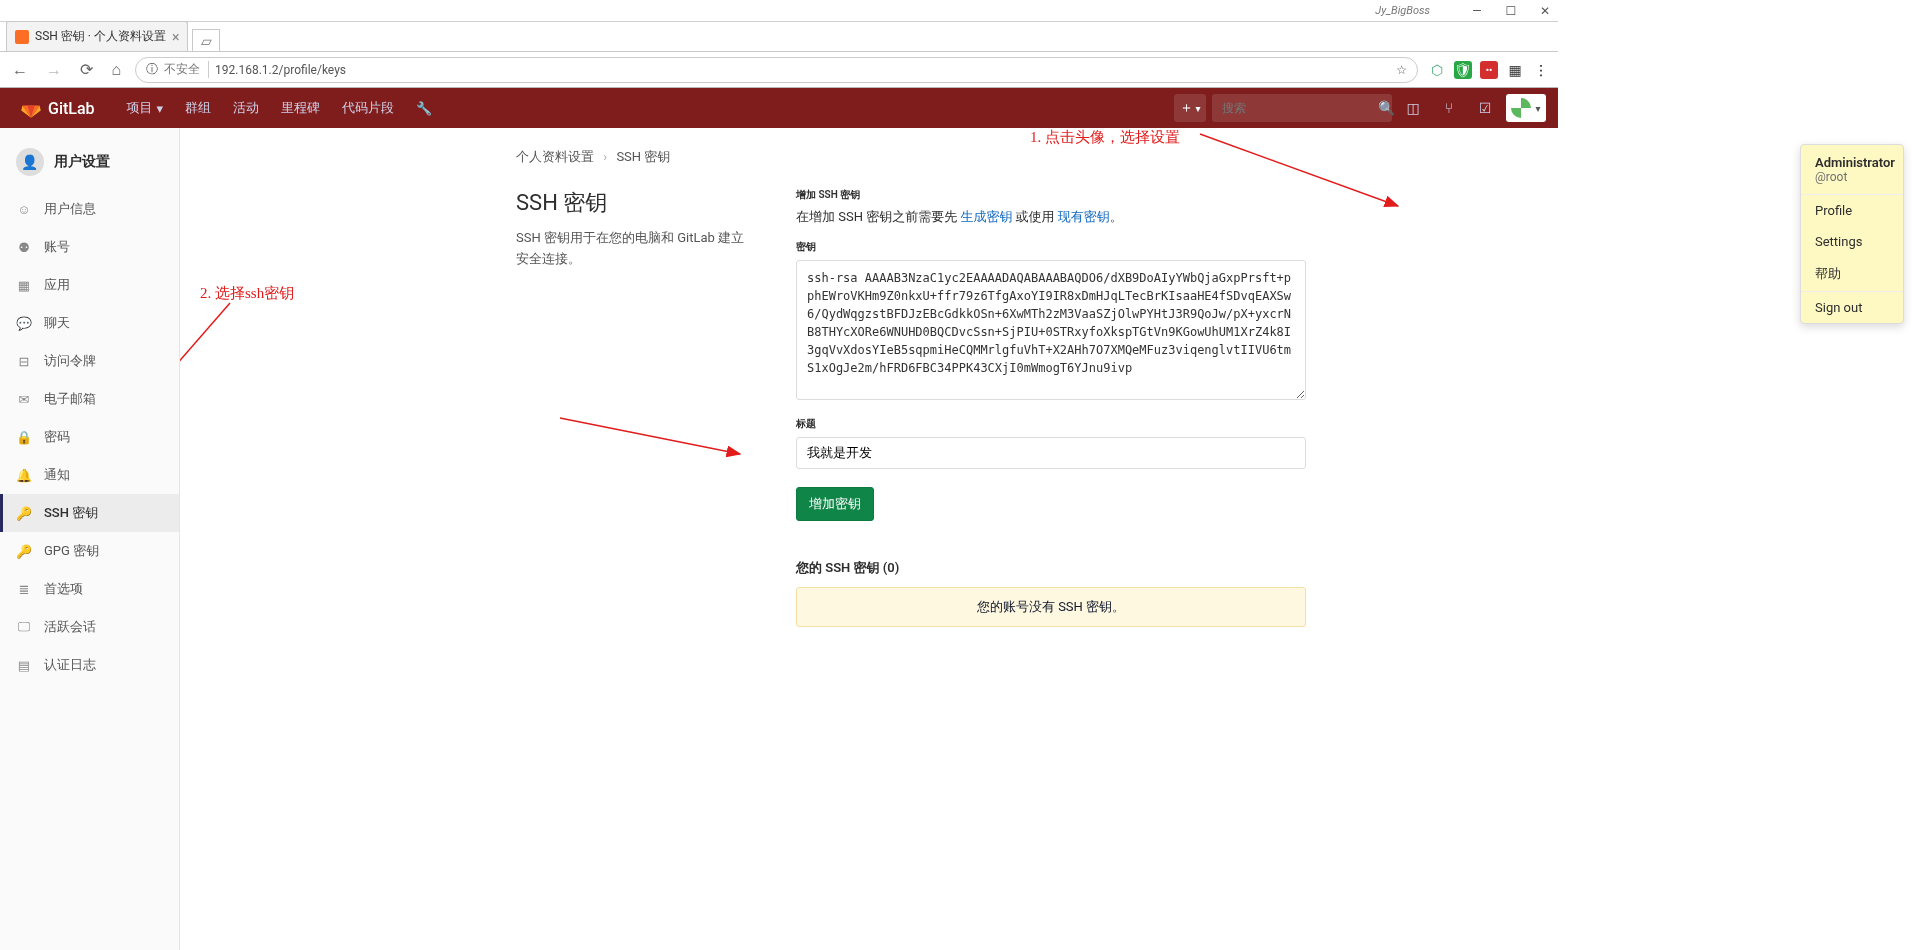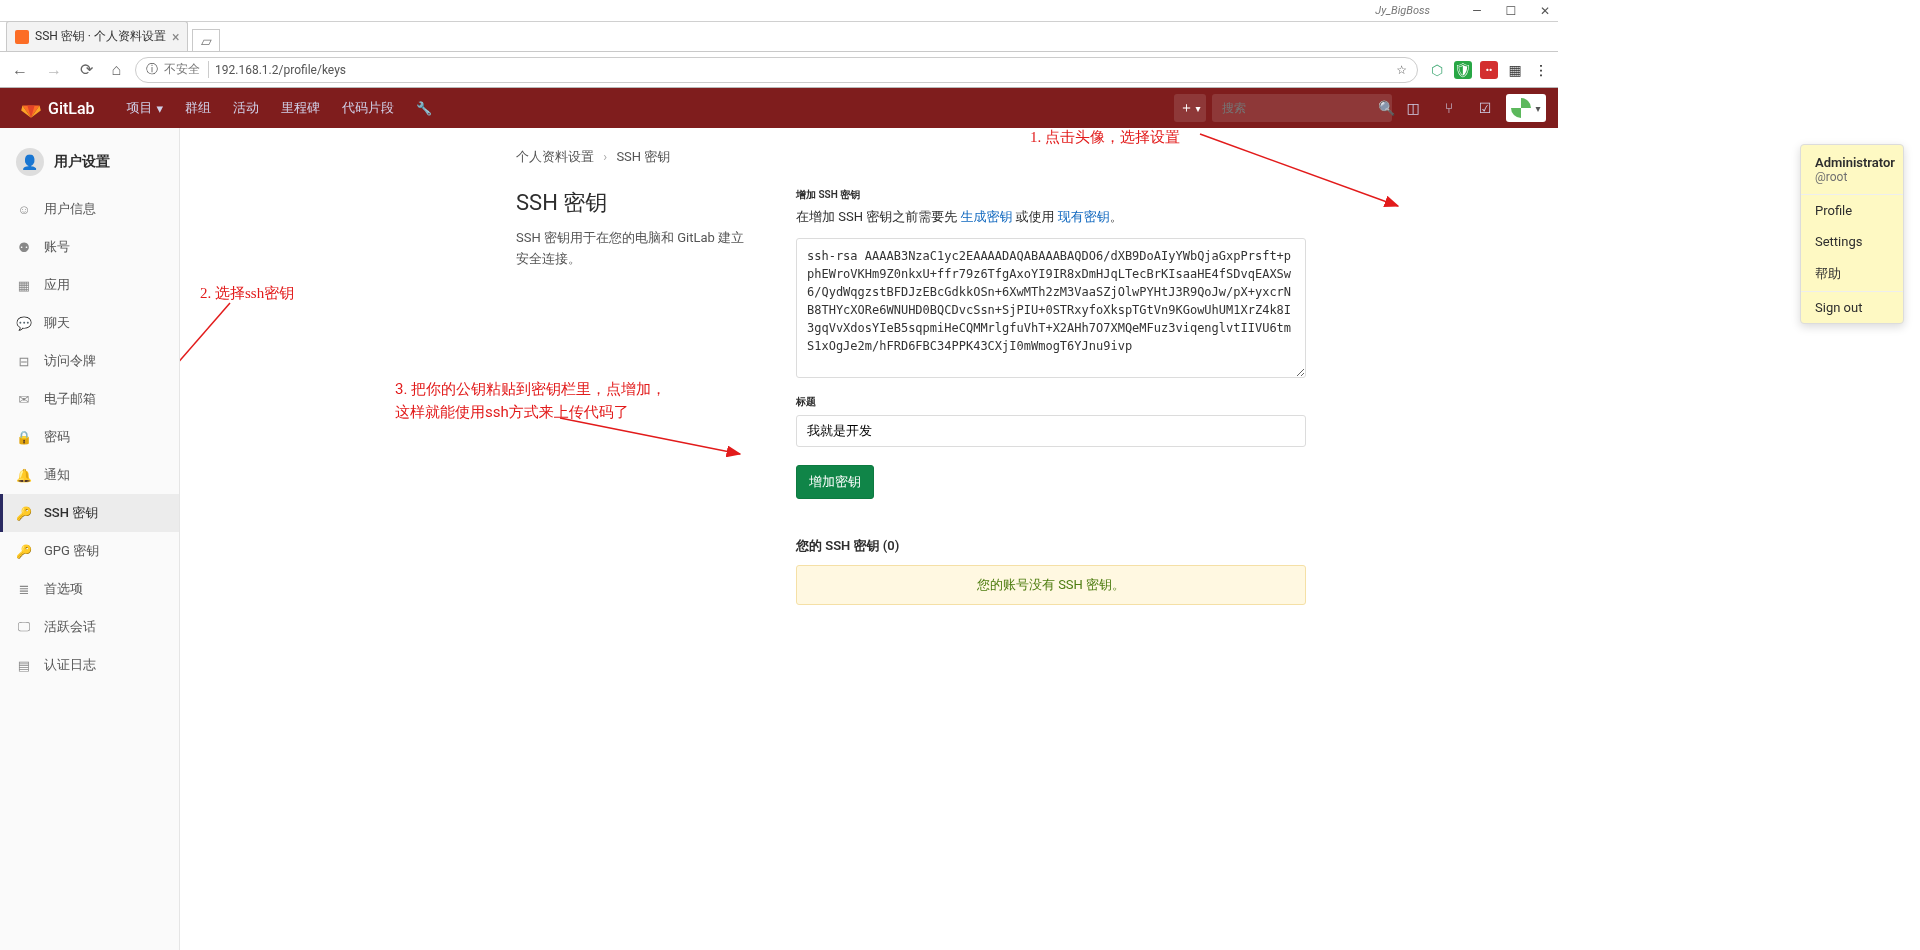--- a/index.html
+++ b/index.html
@@ -67,21 +67,21 @@
 .section-desc { font-size: 13px; color: #555; line-height: 1.6; }
 .form-label { font-size: 10px; font-weight: 600; color: #2e2e2e; margin-bottom: 6px; margin-top: 14px; }
 .form-label:first-child { margin-top: 0; }
 .form-hint { font-size: 13px; color: #2e2e2e; margin-bottom: 12px; }
 .form-hint a { color: #1068bf; text-decoration: none; }
 textarea.key { width: 100%; height: 140px; border: 1px solid #dcdcdc; border-radius: 3px; padding: 8px 10px; font-size: 12px; font-family: Menlo, Consolas, monospace; color: #333; resize: both; line-height: 1.5; word-break: break-all; }
 input.title { width: 100%; height: 32px; border: 1px solid #dcdcdc; border-radius: 3px; padding: 0 10px; font-size: 13px; }
 .btn-primary { background: #108548; color: #fff; border: 1px solid #0d7a40; border-radius: 3px; padding: 7px 12px; font-size: 13px; cursor: pointer; margin-top: 18px; }
 .your-keys { margin-top: 38px; }
 .your-keys-title { font-size: 13px; font-weight: 600; color: #2e2e2e; margin-bottom: 10px; }
-.alert-warn { background: #fff8e1; border: 1px solid #f5e0a6; color: #4d7c0f; padding: 10px 14px; font-size: 13px; border-radius: 3px; text-align: center; }
+.alert-warn { background: #fff8e1; border: 1px solid #f5e0a6; color: #0f172a; padding: 10px 14px; font-size: 13px; border-radius: 3px; text-align: center; }
 
 
 .anno { position: absolute; color: #e21b1b; font-size: 15px; font-family: "SimSun", serif; pointer-events: none; }
 svg.arrows { position: absolute; top: 0; left: 0; pointer-events: none; }
 </style>
 </head>
 <body>
 
 <div class="browser-titlebar">
   <span class="tb-user">Jy_BigBoss</span>
@@ -256,38 +256,35 @@
     <div class="two-col" style="margin-left:300px">
       <div class="col-left">
         <div class="section-title">SSH 密钥</div>
         <div class="section-desc">SSH 密钥用于在您的电脑和 GitLab 建立安全连接。</div>
       </div>
       <div class="col-right">
         <div class="form-label">增加 SSH 密钥</div>
         <div class="form-hint">
           <span>在增加 SSH 密钥之前需要先 </span><a href="#">生成密钥</a><span> 或使用 </span><a href="#">现有密钥</a><span>。</span>
         </div>
+        <div class="form-label">密钥</div>
         <textarea class="key" style="">ssh-rsa AAAAB3NzaC1yc2EAAAADAQABAAABAQDO6/dXB9DoAIyYWbQjaGxpPrsft+pphEWroVKHm9Z0nkxU+ffr79z6TfgAxoYI9IR8xDmHJqLTecBrKIsaaHE4fSDvqEAXSw6/QydWqgzstBFDJzEBcGdkkOSn+6XwMTh2zM3VaaSZjOlwPYHtJ3R9QoJw/pX+yxcrNB8THYcXORe6WNUHD0BQCDvcSsn+SjPIU+0STRxyfoXkspTGtVn9KGowUhUM1XrZ4k8I3gqVvXdosYIeB5sqpmiHeCQMMrlgfuVhT+X2AHh7O7XMQeMFuz3viqenglvtIIVU6tmS1xOgJe2m/hFRD6FBC34PPK43CXjI0mWmogT6YJnu9ivp</textarea>
         <div class="form-label">标题</div>
         <input class="title" value="我就是开发" style="">
         <button class="btn-primary">增加密钥</button>
 
         <div class="your-keys">
           <div class="your-keys-title">您的 SSH 密钥 (0)</div>
           <div class="alert-warn">您的账号没有 SSH 密钥。</div>
         </div>
       </div>
     </div>
 
     <div class="anno" style="top:0px; left:850px">1. 点击头像，选择设置</div>
     <div class="anno" style="top:156px; left:20px">2. 选择ssh密钥</div>
-    <div class="anno" style="top:250px; left:215px; line-height:1.5">
-      <div>3. 把你的公钥粘贴到密钥栏里，点增加，</div>
-      <div>这样就能使用ssh方式来上传代码了</div>
-    </div>
 
     <svg class="arrows" width="1378" height="822">
       <defs>
           <marker id="ah" markerWidth="10" markerHeight="8" refX="9" refY="4" orient="auto">
             <polygon points="0 0, 10 4, 0 8" fill="#e21b1b"></polygon>
           </marker>
         </defs>
 
       <line x1="1020" y1="6" x2="1218" y2="78" stroke="#e21b1b" stroke-width="1.5" marker-end="url(#ah)"></line>
 

